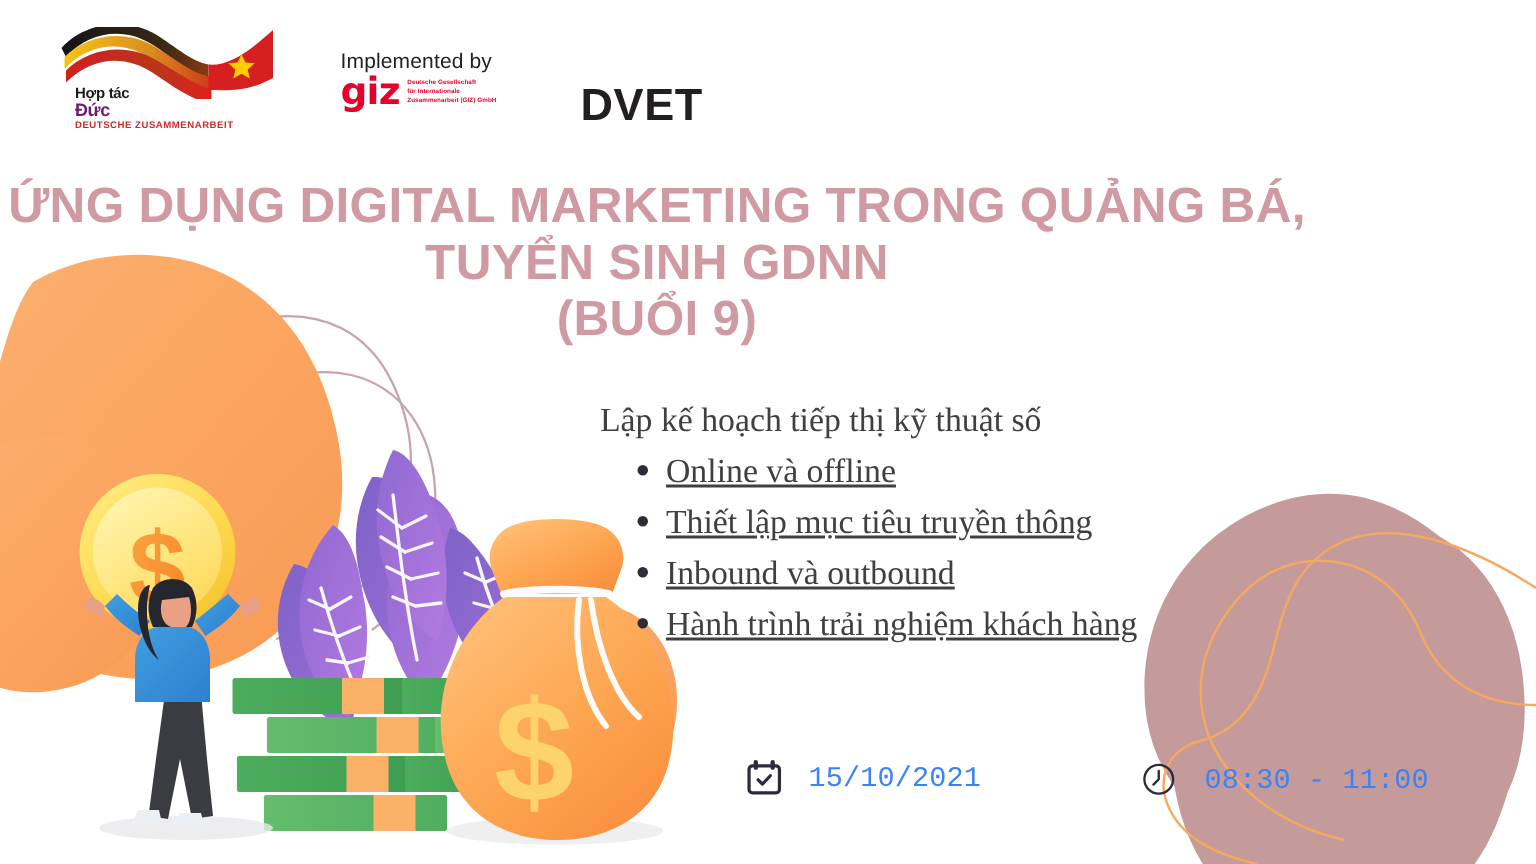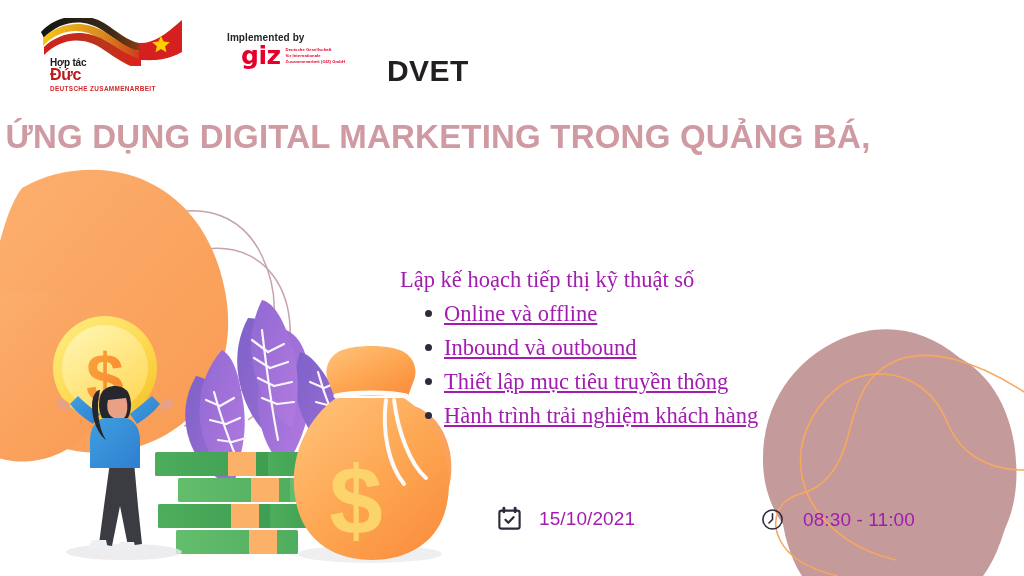--- a/index.html
+++ b/index.html
@@ -31,29 +31,29 @@
     align-items:flex-start;
   }
   .logo-gvc { position:relative; width:150px; height:82px; }
   .logo-gvc .flagwrap { position:absolute; top:0; left:8px; width:142px; height:48px; }
   .logo-gvc .gvc-text {
     position:absolute; left:18px; top:40px;
     font-family:"Liberation Sans", sans-serif;
     line-height:1.02;
   }
   .gvc-l1 { font-size:10px; font-weight:700; color:#1b1b1b; letter-spacing:-0.2px;}
-  .gvc-l2 { font-size:16px; font-weight:700; color:#b91c1c; letter-spacing:-0.3px; margin-top:-1px;}
+  .gvc-l2 { font-size:12px; font-weight:700; color:#701a75; letter-spacing:-0.3px; margin-top:-1px;}
   .gvc-l3 { font-size:6.4px; font-weight:700; color:#cf2a2a; letter-spacing:0.35px; margin-top:2px;}
 
   .logo-giz { position:relative; margin-left:45px; margin-top:14px; width:118px; }
   .giz-impl {
-    font-size:10px; font-weight:700; color:#222;
+    font-size:14px; font-weight:400; color:#222;
     letter-spacing:0.1px; margin-bottom:3px;
   }
-  .giz-row { display:flex; align-items:flex-end;justify-content:flex-end; }
+  .giz-row { display:flex; align-items:flex-end; }
   .giz-mark {
     font-family:"DejaVu Sans", sans-serif;
     font-size:25px; font-weight:700; color:#e4002b;
     line-height:0.82; letter-spacing:-0.5px;
   }
   .giz-sub {
     margin-left:5px; margin-bottom:2px;
     color:#e4002b; font-size:4.2px; line-height:1.35; font-weight:700;
     letter-spacing:0.05px; white-space:nowrap;
   }
@@ -77,21 +77,21 @@
     letter-spacing:0.2px;
   }
   .title-block .tl { display:block; white-space:nowrap; }
 
   
   .content {
     position:absolute;
     left:400px; top:266px;
     z-index:5;
     font-family:"Liberation Serif", serif;
-    color:#a21caf;
+    color:#404040;
   }
   .content .lead {
     font-size:22.5px;
     line-height:1.28;
     white-space:nowrap;
   }
   .content ul {
     list-style:none;
     margin-top:2px;
   }
@@ -108,24 +108,24 @@
     position:absolute;
     left:25px; top:13px;
     width:7px; height:7px;
     border-radius:50%;
     background:#2f2b38;
   }
 
   
   .meta { position:absolute; z-index:6; display:flex; align-items:center; }
   .meta .mtext {
-    font-family:Liberation Sans, sans-serif;
+    font-family:Liberation Mono, monospace;
     font-size:19px;
     font-weight:400;
-    color:#a21caf;
+    color:#3b82f6;
     letter-spacing:0.1px;
     white-space:nowrap;
   }
   .meta .micon { display:flex; align-items:center; justify-content:center; }
   .meta-date { left:496px; top:505px; }
   .meta-date .mtext { margin-left:16px; }
   .meta-time { left:760px; top:507px; }
   .meta-time .mtext { margin-left:18px; }
 </style>
 </head>
@@ -313,28 +313,30 @@
           <div>Zusammenarbeit (GIZ) GmbH</div>
         </div>
       </div>
     </div>
 
     <div class="logo-dvet">DVET</div>
   </div>
 
   <div class="title-block">
     <span class="tl">ỨNG DỤNG DIGITAL MARKETING TRONG QUẢNG BÁ,</span>
+    <span class="tl">TUYỂN SINH GDNN</span>
+    <span class="tl">(BUỔI 9)</span>
   </div>
 
   <div class="content">
     <div class="lead">Lập kế hoạch tiếp thị kỹ thuật số</div>
     <ul>
       <li>Online và offline</li>
+      <li>Thiết lập mục tiêu truyền thông</li>
       <li>Inbound và outbound</li>
-      <li>Thiết lập mục tiêu truyền thông</li>
       <li>Hành trình trải nghiệm khách hàng</li>
     </ul>
   </div>
 
   <div class="meta meta-date">
     <span class="micon">
       <svg width="27" height="27" viewBox="0 0 24 24" fill="none" stroke="#2e2a3b" stroke-width="1.9" stroke-linecap="round" stroke-linejoin="round">
         <rect x="3" y="5" width="18" height="16" rx="2"></rect>
         <path d="M7 2.8v3.2M17 2.8v3.2" stroke-width="2.6"></path>
         <path d="M8.4 13.2l2.5 2.6 4.7-5"></path>

